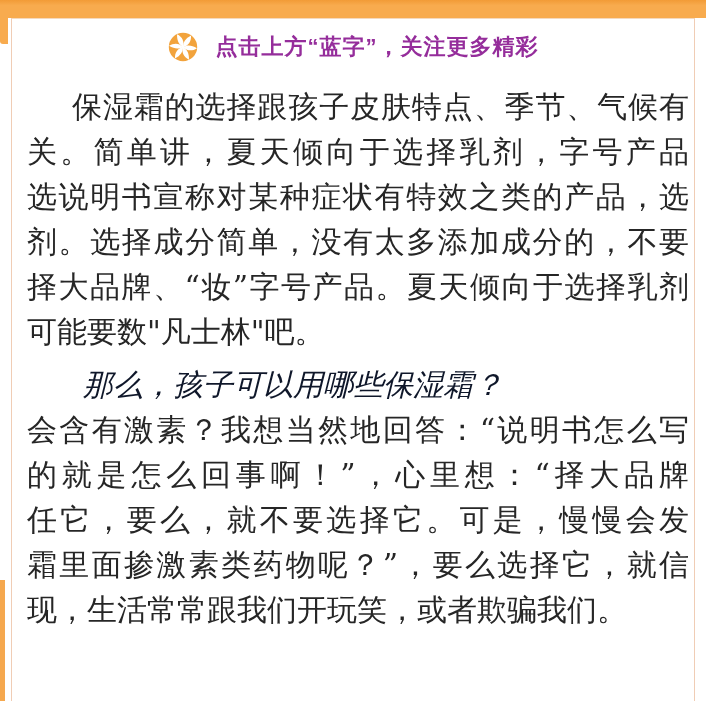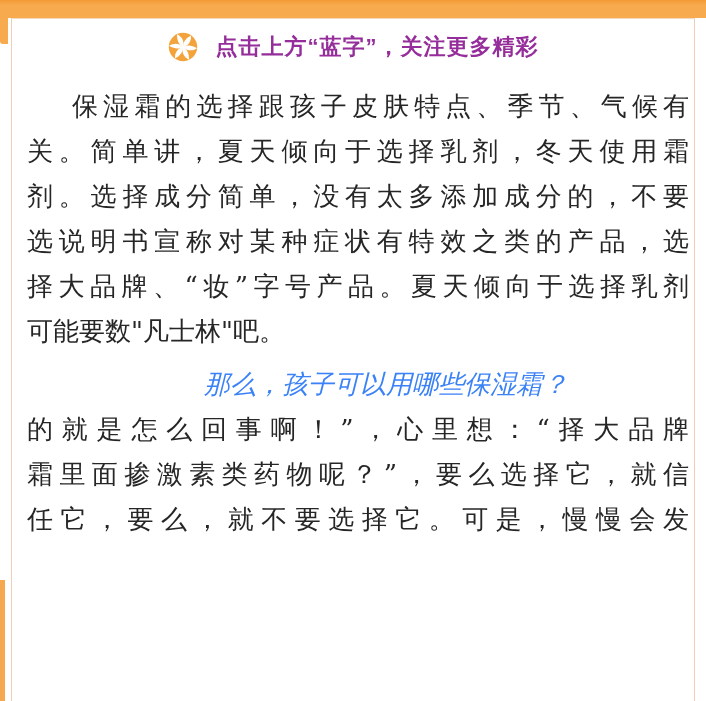--- a/index.html
+++ b/index.html
@@ -48,42 +48,41 @@
     font-weight: bold;
     font-size: 22px;
     letter-spacing: 1px;
     color: #952d9b;
     white-space: nowrap;
   }
   
   .article {
     margin-top: 22px;
     padding: 0 5px 0 15px;
-    font-size: 26px;
+    font-size: 30px;
     line-height: 45px;
     color: #262626;
   }
   .line {
     height: 45px;
     white-space: nowrap;
     overflow: hidden;
     text-align: justify;
     text-align-last: justify;
   }
   .line.end { text-align-last: left; }
   .line.indent { text-indent: 45px; }
   .heading-line {
     height: 45px;
     margin-top: 8px;
     padding-left: 56px;
-    color: #3b82f6;
+    color: #0f172a;
     white-space: nowrap;
     overflow: hidden;
     font-style: italic;
-    text-align: center;
   }
 </style>
 </head>
 <body>
 
 <div class="page">
 
   <div class="top-bar"></div>
   <div class="top-left-tab"></div>
   <div class="bottom-left-strip"></div>
@@ -105,30 +104,32 @@
           </g>
         </svg>
       </span>
       <span class="banner-text">点击上方“蓝字”，关注更多精彩</span>
     </div>
 
     <div class="article">
 
       <div>
         <div class="line fill indent">保湿霜的选择跟孩子皮肤特点、季节、气候有</div>
-        <div class="line fill">关。简单讲，夏天倾向于选择乳剂，冬天使用霜</div>
+        <div class="line fill">关。简单讲，夏天倾向于选择乳剂，字号产品</div>
+        <div class="line fill">选说明书宣称对某种症状有特效之类的产品，选</div>
         <div class="line fill">剂。选择成分简单，没有太多添加成分的，不要</div>
-        <div class="line fill">选说明书宣称对某种症状有特效之类的产品，选</div>
         <div class="line fill">择大品牌、“妆”字号产品。夏天倾向于选择乳剂</div>
         <div class="line end">可能要数"凡士林"吧。</div>
       </div>
 
       <div class="heading-line">那么，孩子可以用哪些保湿霜？</div>
 
       <div>
+        <div class="line fill">会含有激素？我想当然地回答：“说明书怎么写</div>
         <div class="line fill">的就是怎么回事啊！”，心里想：“择大品牌</div>
+        <div class="line fill">任它，要么，就不要选择它。可是，慢慢会发</div>
         <div class="line fill">霜里面掺激素类药物呢？”，要么选择它，就信</div>
-        <div class="line fill">任它，要么，就不要选择它。可是，慢慢会发</div>
+        <div class="line end">现，生活常常跟我们开玩笑，或者欺骗我们。</div>
       </div>
 
     </div>
   </div>
 </div>
 
 </body></html>

